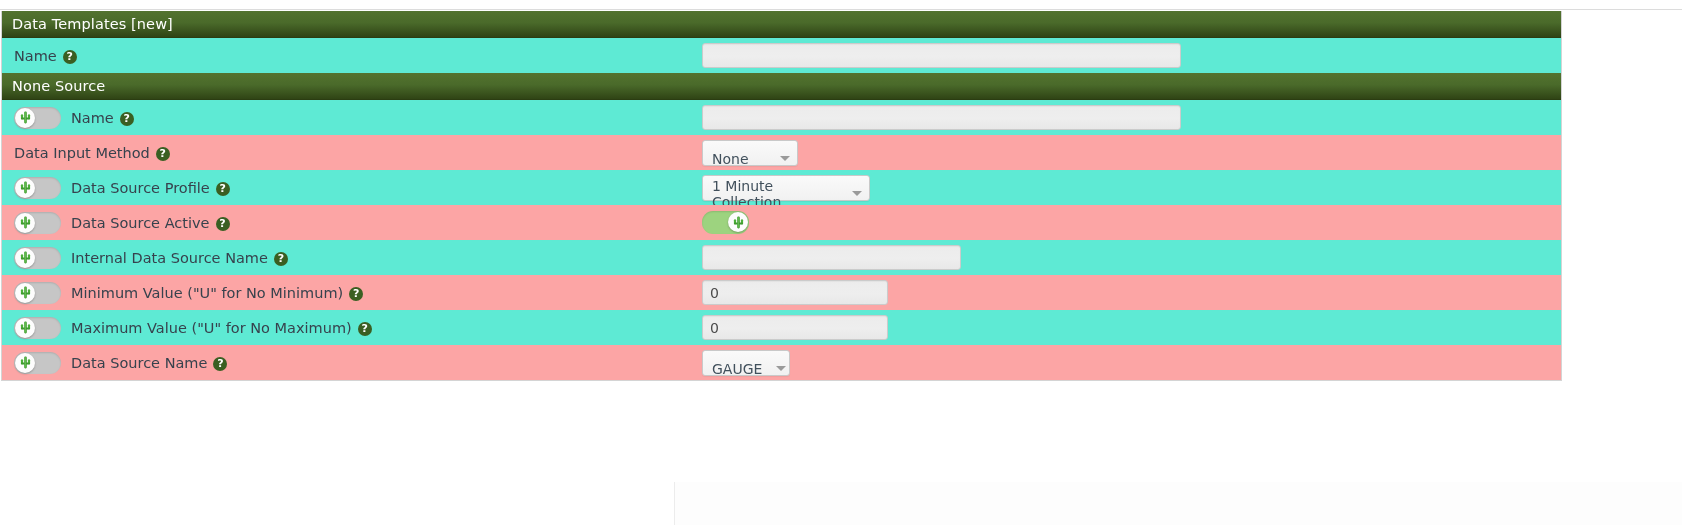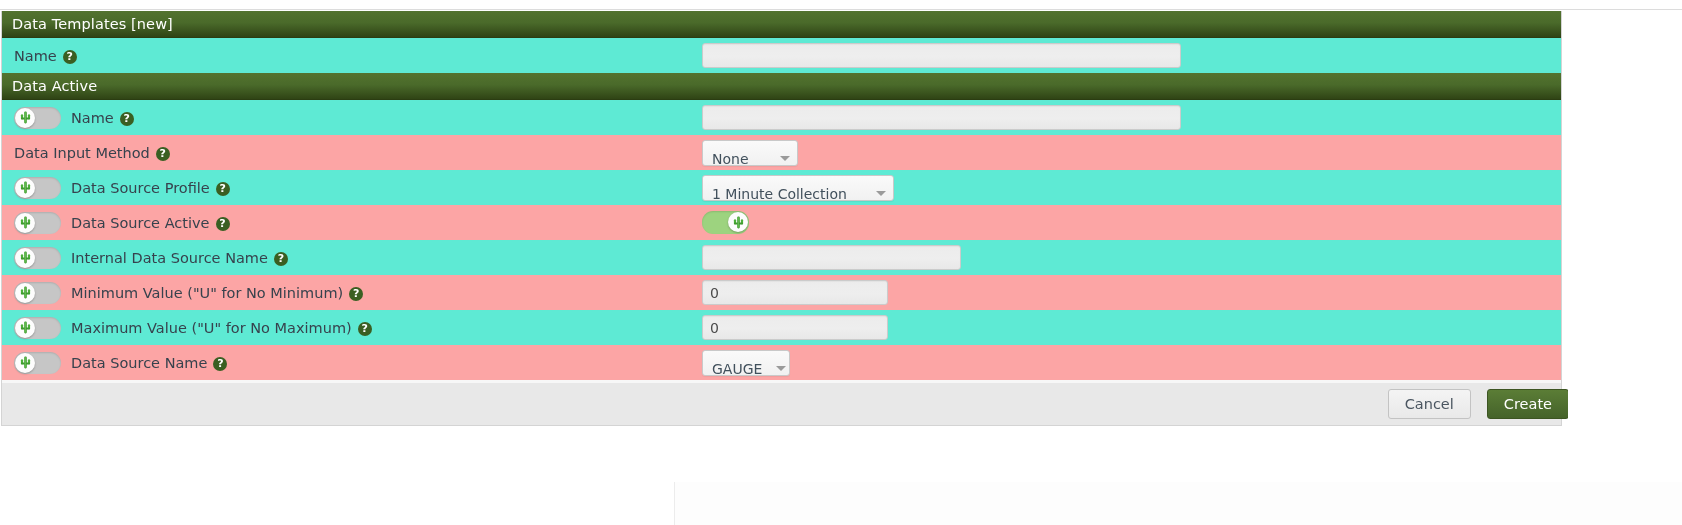--- a/index.html
+++ b/index.html
@@ -162,21 +162,21 @@
     box-shadow: 0 1px 1px rgba(0,0,0,0.05);
   }
   .select .caret {
     width: 0; height: 0;
     border-left: 5px solid transparent;
     border-right: 5px solid transparent;
     border-top: 5px solid #9a9a9a;
     margin-left: 14px;
   }
   .select.w-none  { width: 96px; }
-  .select.w-prof  { width: 192px; }
+  .select.w-prof  { width: 168px; }
   .select.w-gauge { width: 88px; }
 
   
   .actions {
     height: 45px;
     background: #e8e8e8;
     border-top: 3px solid #f7f7f7;
     display: flex;
     align-items: center;
     justify-content: flex-end;
@@ -244,21 +244,21 @@
     <div class="row odd">
       <div class="label-cell">
         <span class="label-text">Name</span>
         <span class="help-icon">?</span>
       </div>
       <div class="control-cell">
         <input class="txt wide" type="text" value="" style="">
       </div>
     </div>
 
-    <div class="section-head">Data Active</div>
+    <div class="section-head">None Source</div>
 
     <div class="row odd">
       <div class="label-cell">
         <div class="toggle">
           <div class="knob">
             <svg class="cactus" viewBox="0 0 11 13">
               <rect x="4.2" y="0.6" width="2.6" height="11.8" rx="1.1" fill="#3f9a2e"></rect>
               <rect x="0.9" y="3.2" width="2.2" height="5.2" rx="1.1" fill="#4cb03a"></rect>
               <rect x="7.9" y="3.2" width="2.2" height="5.2" rx="1.1" fill="#4cb03a"></rect>
               <rect x="0.9" y="6.4" width="9.2" height="2.0" rx="1.0" fill="#3f9a2e"></rect>
@@ -423,24 +423,20 @@
         <span class="help-icon">?</span>
       </div>
       <div class="control-cell">
         <div class="select w-gauge">
           <span>GAUGE</span>
           <span class="caret"></span>
         </div>
       </div>
     </div>
 
-    <div class="actions">
-      <div class="btn btn-cancel">Cancel</div>
-      <div class="btn btn-create">Create</div>
-    </div>
 
   </div>
 
   <div class="right-gutter"></div>
 
   <div class="below">
     <div class="below-line"></div>
   </div>
 
 </div>

